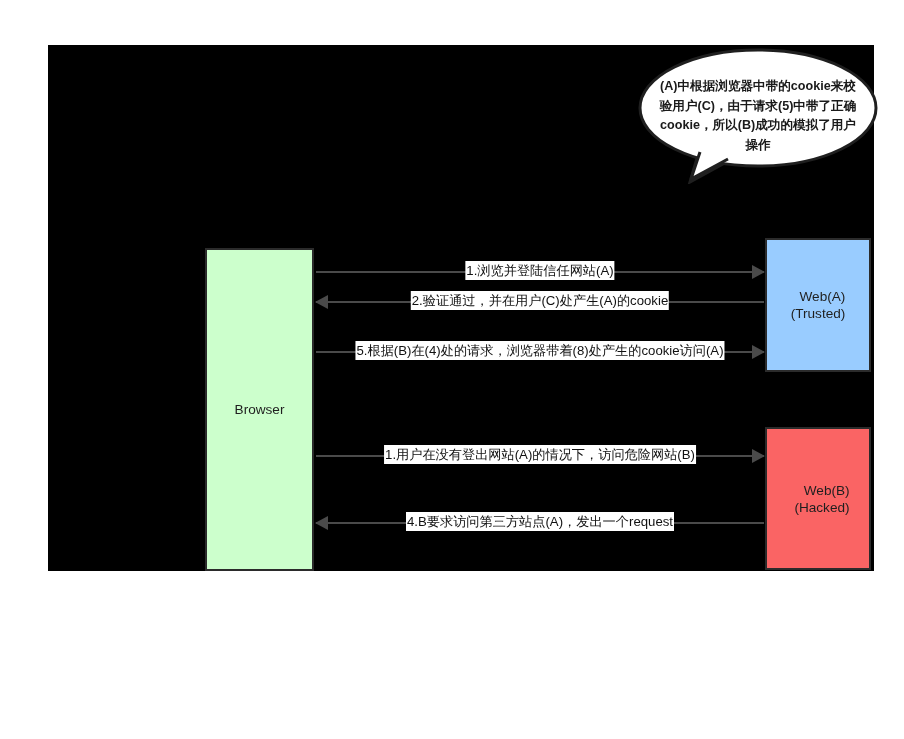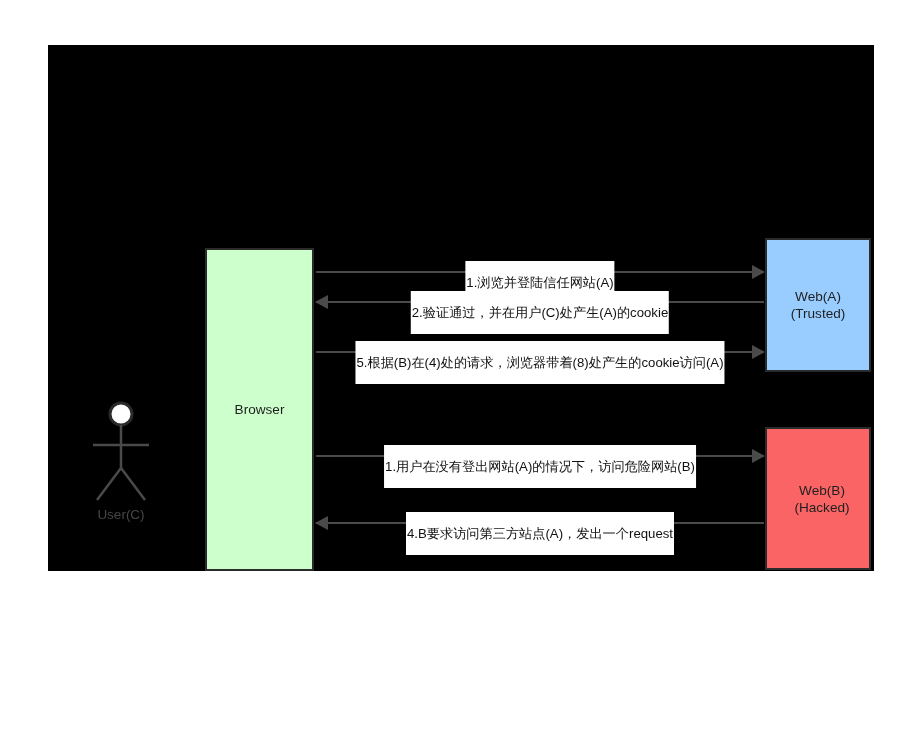--- a/index.html
+++ b/index.html
@@ -90,21 +90,21 @@
   .lifebox {
     position: absolute;
     box-sizing: border-box;
     border: 2px solid #2b2b2b;
     display: flex;
     align-items: center;
     justify-content: center;
     color: #1f1f1f;
     font-size: 13.6px;
     line-height: 17px;
-    text-align: center;
+    text-align: right;
     white-space: pre-line;
   }
   #browser-box {
     left: 157px;
     top: 203px;
     width: 109px;
     height: 323px;
     background: #ccffcc;
   }
   #weba-box {
@@ -155,47 +155,46 @@
   .msg .label {
     position: absolute;
     top: -2px;
     left: 50%;
     transform: translateX(-50%);
     background: #ffffff;
     color: #111111;
     font-size: 13.2px;
     line-height: 19px;
     white-space: nowrap;
-    padding: 12px 1px;
+    padding: 0 1px;
   }
   .msg.wide .label { font-size: 13.2px; }
 
   #msg1 { left: 268px; top: 218px; width: 448px; }
   #msg2 { left: 268px; top: 248px; width: 448px; }
   #msg5 { left: 268px; top: 298px; width: 448px; }
   #msg3 { left: 268px; top: 402px; width: 448px; }
   #msg4 { left: 268px; top: 469px; width: 448px; }
 </style>
 </head>
 <body>
 
 <div id="canvas">
 
 
-
-  <div id="actor">
-    <svg width="92" height="106" viewBox="0 0 92 106">
-      <circle cx="46" cy="14" r="11" fill="#ffffff" stroke="#2b2b2b" stroke-width="3"></circle>
-      <line x1="46" y1="25" x2="46" y2="68" stroke="#4a4a4a" stroke-width="2.5"></line>
-      <line x1="18" y1="45" x2="74" y2="45" stroke="#4a4a4a" stroke-width="2.5"></line>
-      <line x1="46" y1="68" x2="22" y2="100" stroke="#4a4a4a" stroke-width="2.5"></line>
-      <line x1="46" y1="68" x2="70" y2="100" stroke="#4a4a4a" stroke-width="2.5"></line>
+  <div id="bubble">
+    <svg class="bubble-svg" width="240" height="136" viewBox="0 0 240 136">
+      <path d="M60 107 L52 134 L92 112 Z" fill="#ffffff" stroke="#1f1f1f" stroke-width="3"></path>
+      <ellipse cx="120" cy="60" rx="118" ry="58" fill="#ffffff" stroke="#1f1f1f" stroke-width="3"></ellipse>
+      <path d="M62 104 L53 131 L90 111 Z" fill="#ffffff" stroke="#ffffff" stroke-width="1"></path>
+      <path d="M62 104 L53 131 L90 111" fill="none" stroke="#1f1f1f" stroke-width="3" stroke-linejoin="round"></path>
     </svg>
-    <div class="actor-label">User(C)</div>
-  </div>
+    <div class="bubble-text">(A)中根据浏览器中带的cookie来校验用户(C)，由于请求(5)中带了正确cookie，所以(B)成功的模拟了用户操作</div>
+  </div>
+
 
   <div class="lifebox" id="browser-box">Browser</div>
 
   <div class="lifebox" id="weba-box">Web(A)
 (Trusted)</div>
 
   <div class="lifebox" id="webb-box">Web(B)
 (Hacked)</div>
 
   <div class="msg right" id="msg1">

